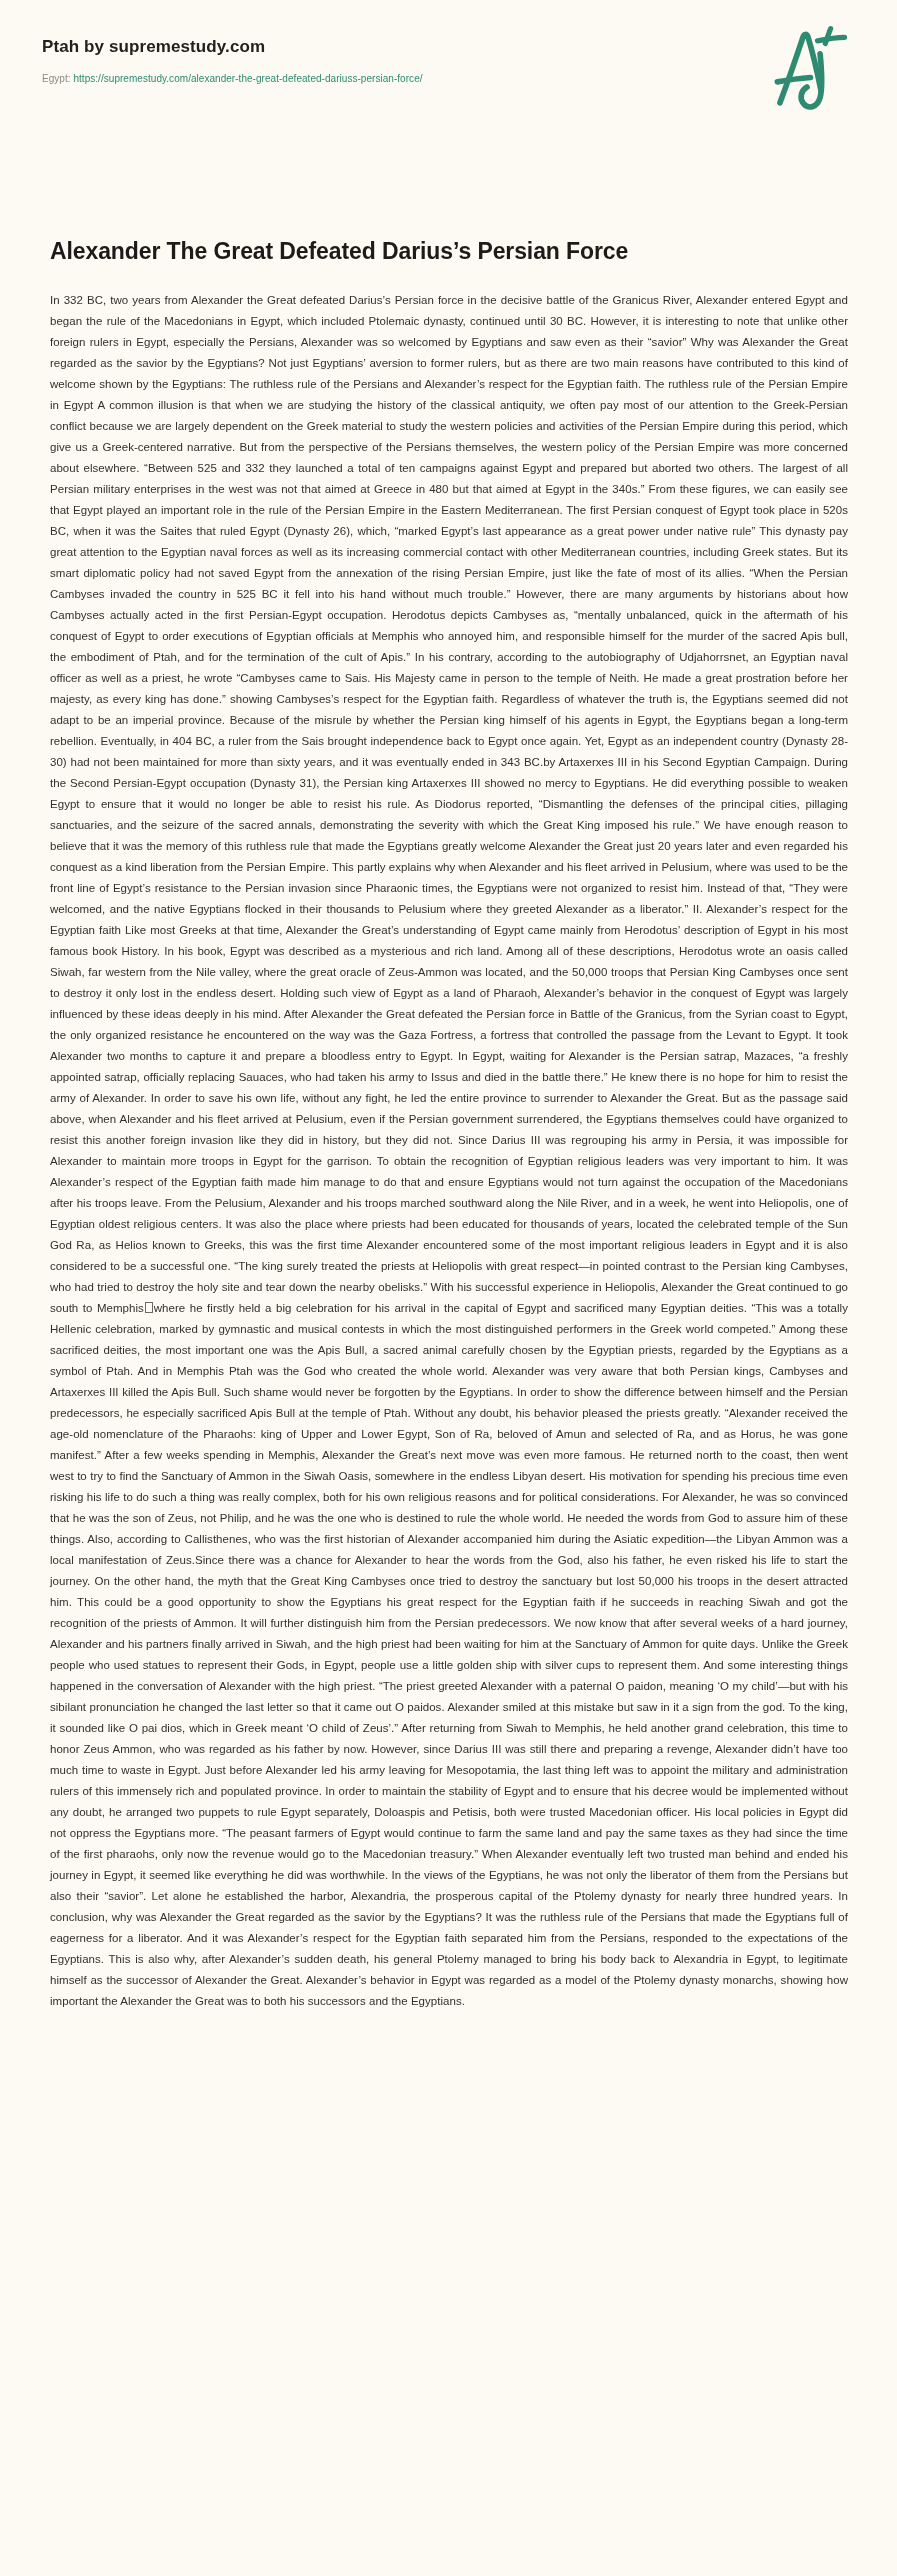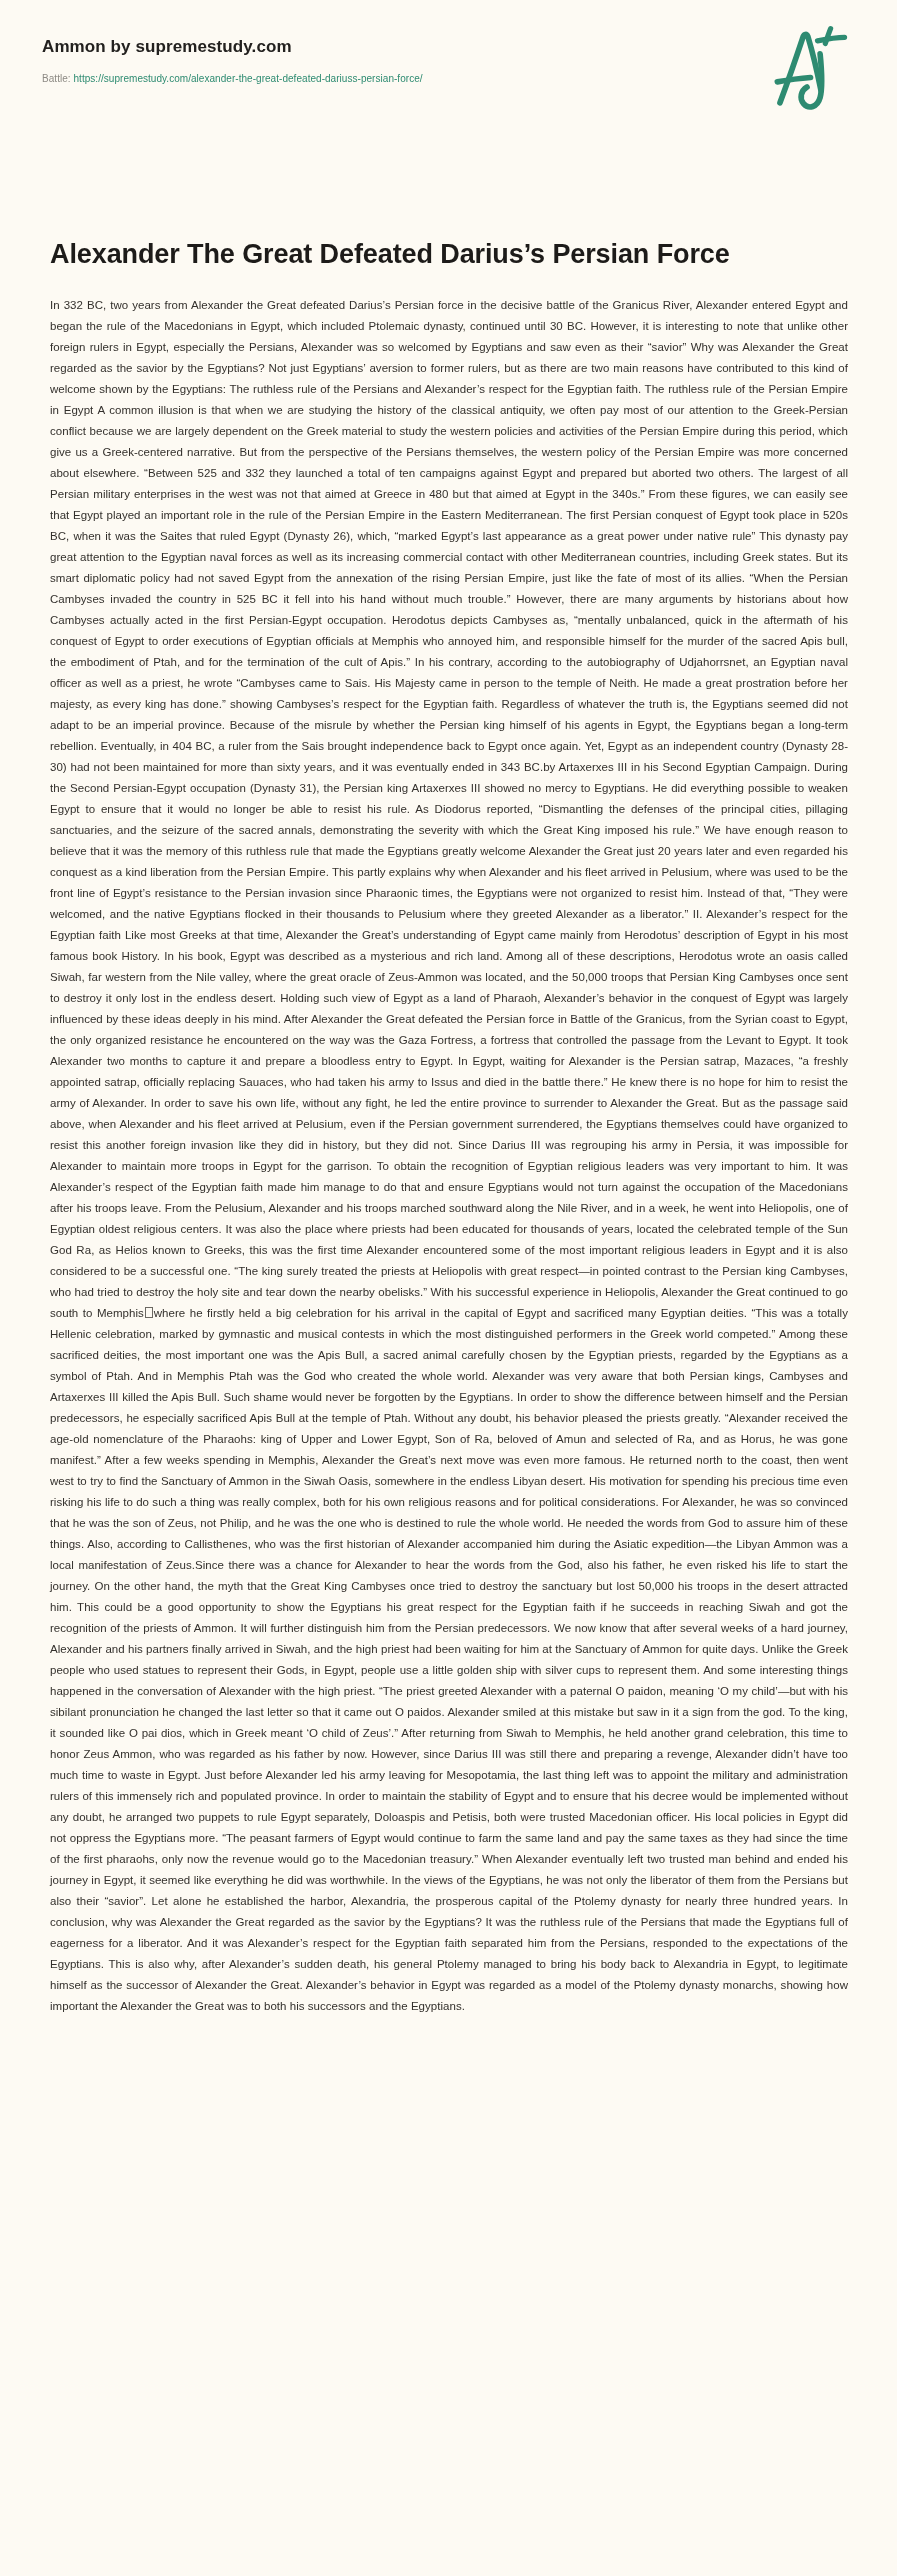--- a/index.html
+++ b/index.html
@@ -57,21 +57,21 @@
     width: 84px;
     height: 96px;
   }
   .logo svg { display: block; width: 100%; height: 100%; }
 
   
   .article {
     padding: 0 50px 53px 50px;
   }
   .doc-title {
-    font-size: 27px;
+    font-size: 23px;
     font-weight: bold;
     color: #1d1b19;
     line-height: 1.3;
     margin: 125px 0 0 0;
     letter-spacing: -0.1px;
   }
   .body-text {
     margin: 23px 0 0 0;
     font-size: 11.5px;
     line-height: 21px;
@@ -89,23 +89,23 @@
     vertical-align: -0.9px;
     margin: 0 0.9px;
   }
 </style>
 </head>
 <body>
 
 <div class="page">
 
   <div class="header">
-    <div class="brand-line">Ammon by supremestudy.com</div>
+    <div class="brand-line">Ptah by supremestudy.com</div>
     <div class="source-line">
-      <span class="source-label">Battle:</span>
+      <span class="source-label">Egypt:</span>
       <a class="source-url" href="#">https://supremestudy.com/alexander-the-great-defeated-dariuss-persian-force/</a>
     </div>
     <div class="logo">
       <svg viewBox="0 0 96 110" xmlns="http://www.w3.org/2000/svg">
         <g fill="none" stroke="#2e8b71" stroke-linecap="round" stroke-linejoin="round">
           <path d="M9 96 C18 72 27 46 35 22 C36 18 39 16 41 20 C47 40 52 62 56 82" stroke-width="6.5"></path>
           <path d="M6 72 C17 70 30 68 44 67" stroke-width="6.5"></path>
           <path d="M55 40 C57 60 58 78 55 90 C52 101 42 104 36 97 C31 91 33 82 40 78" stroke-width="6.5"></path>
           <path d="M61 28 C63 22 65 16 67 11" stroke-width="6"></path>
           <path d="M52 25 C62 23 74 21 83 21" stroke-width="6"></path>

